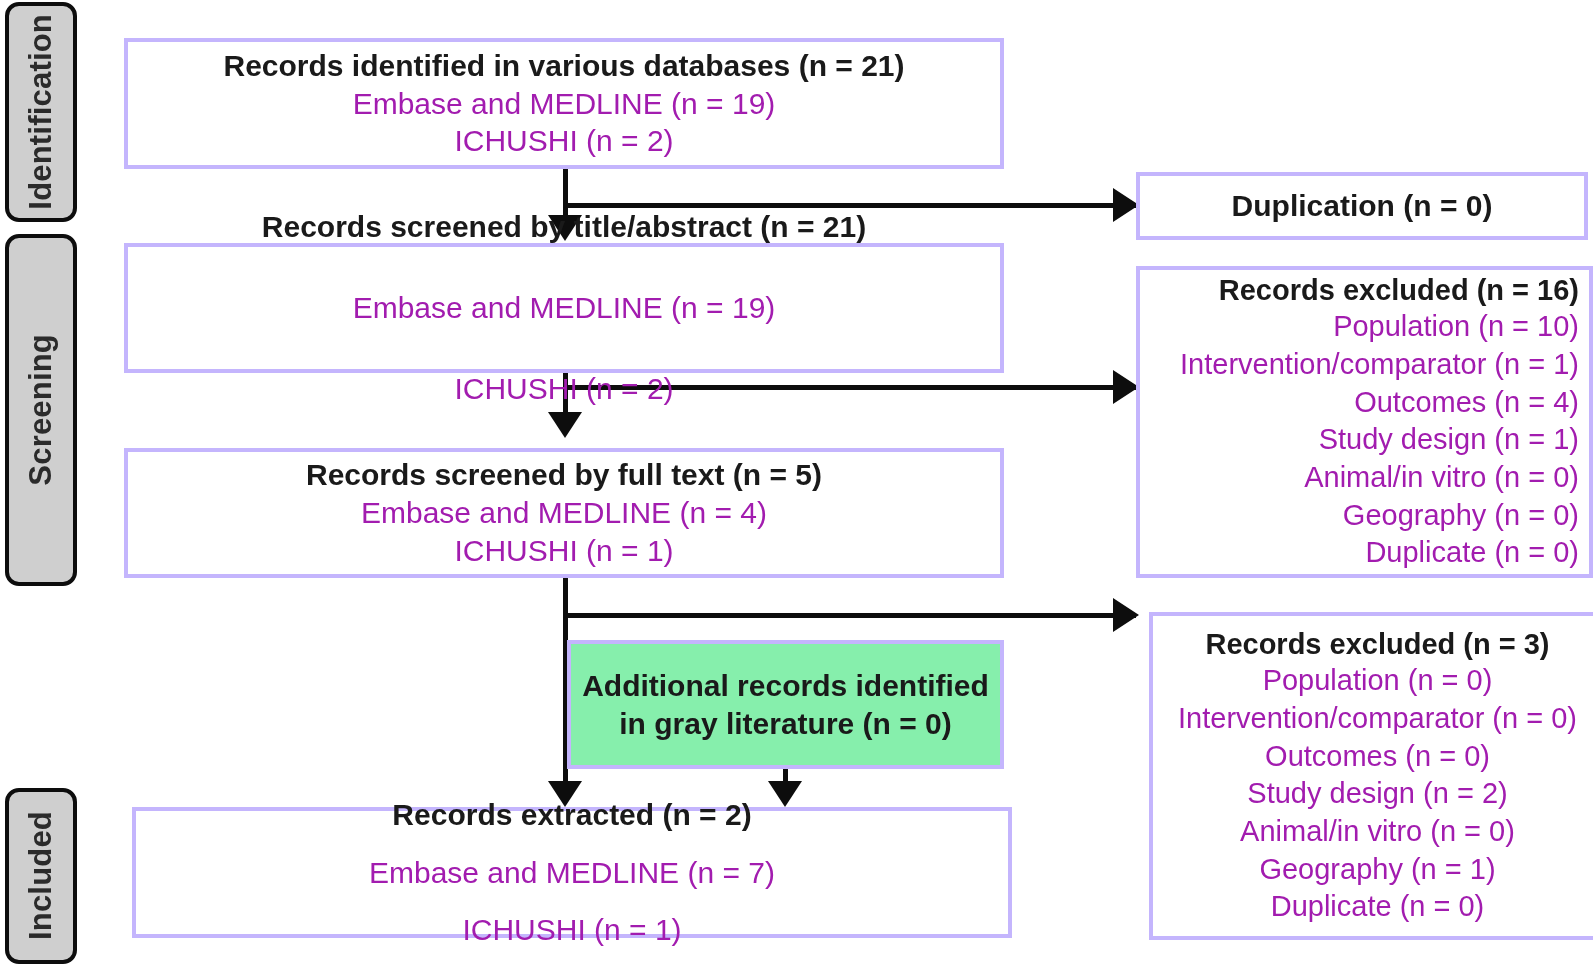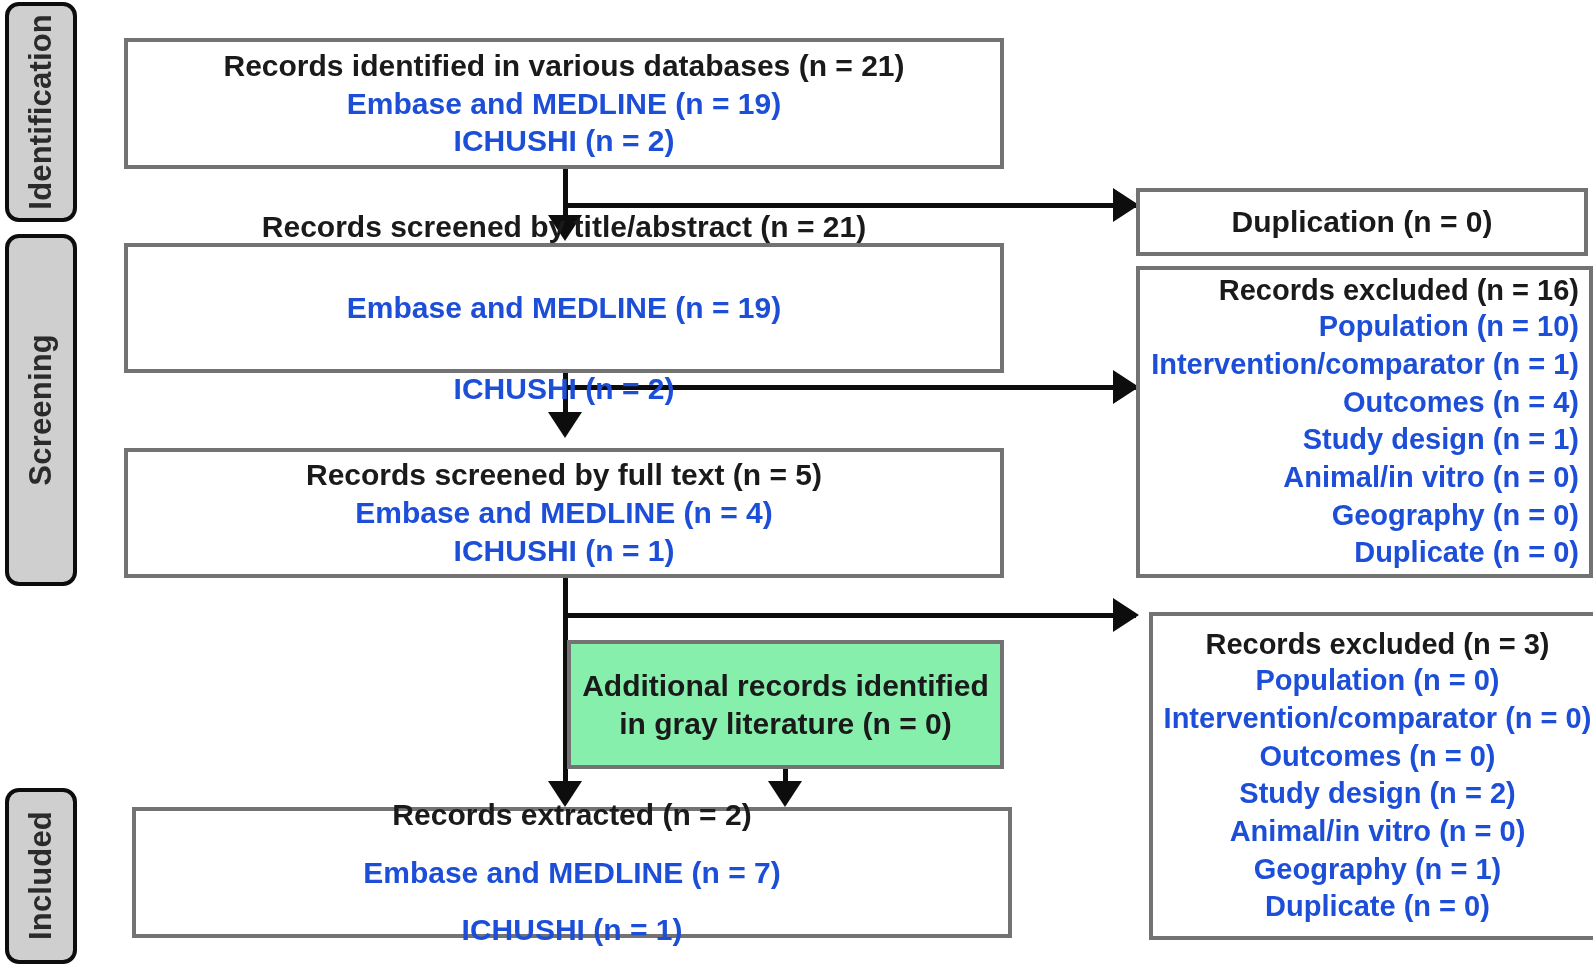--- a/index.html
+++ b/index.html
@@ -36,43 +36,43 @@
     letter-spacing: 0.2px;
     color: #2b2b2b;
     white-space: nowrap;
   }
 
   
   .flowbox {
     position: absolute;
     box-sizing: border-box;
     background: #ffffff;
-    border: 4px solid #737373;
+    border: 4px solid #c4b5fd;
     display: flex;
     flex-direction: column;
     align-items: center;
     justify-content: center;
     text-align: center;
     padding: 4px 10px;
   }
   .flowbox.gray {
     background: #86efac;
   }
   .line-b {
     font-weight: bold;
     font-size: 30px;
     line-height: 1.26;
     color: #1a1a1a;
     white-space: nowrap;
   }
   .line-n {
-    font-weight: bold;
+    font-weight: normal;
     font-size: 30px;
     line-height: 1.26;
-    color: #1d4ed8;
+    color: #a21caf;
     white-space: nowrap;
   }
   .excl .line-b { font-size: 29px; }
   .excl .line-n { font-size: 29px; line-height: 1.30; }
 
   
   .vline {
     position: absolute;
     background: #0d0d0d;
     width: 5px;
@@ -157,21 +157,21 @@
     <div class="line-b">Additional records identified</div>
     <div class="line-b">in gray literature (n = 0)</div>
   </div>
 
   <div class="flowbox" style="left:132px; top:807px; width:880px; height:131px;gap:20px;">
     <div class="line-b">Records extracted (n = 2)</div>
     <div class="line-n">Embase and MEDLINE (n = 7)</div>
     <div class="line-n">ICHUSHI (n = 1)</div>
   </div>
 
-  <div class="flowbox" style="left:1136px; top:172px; width:452px; height:68px;margin-top:16px;">
+  <div class="flowbox" style="left:1136px; top:172px; width:452px; height:68px;">
     <div class="line-b">Duplication (n = 0)</div>
   </div>
 
   <div class="flowbox excl" style="left:1136px; top:266px; width:457px; height:312px;align-items:flex-end;">
     <div class="line-b">Records excluded (n = 16)</div>
     <div class="line-n">Population (n = 10)</div>
     <div class="line-n">Intervention/comparator (n = 1)</div>
     <div class="line-n">Outcomes (n = 4)</div>
     <div class="line-n">Study design (n = 1)</div>
     <div class="line-n">Animal/in vitro (n = 0)</div>

